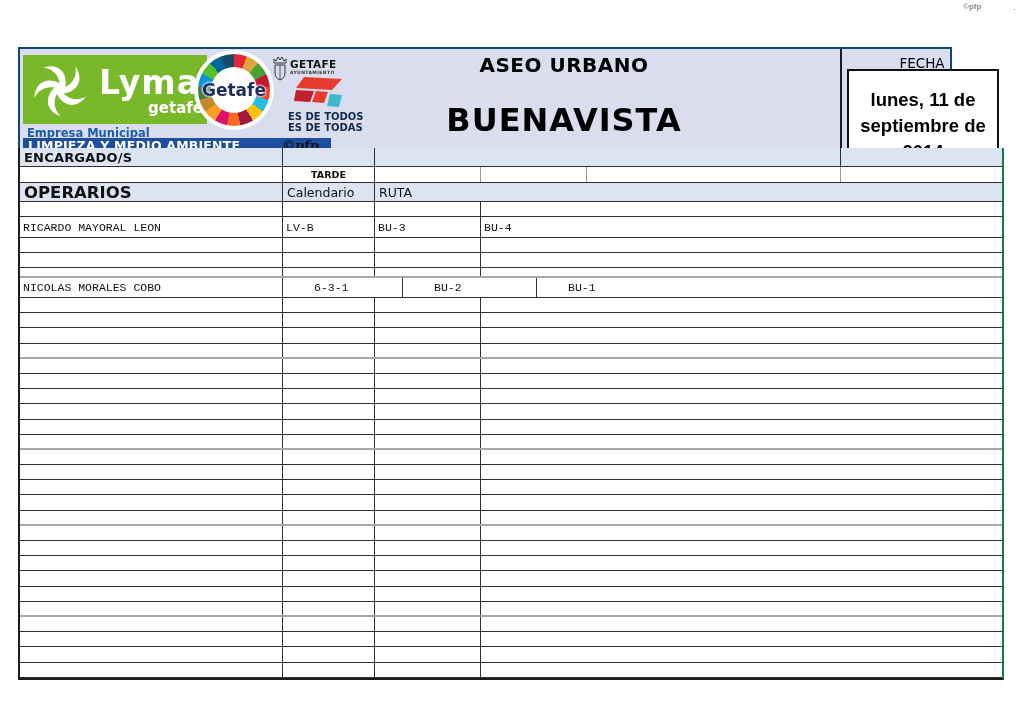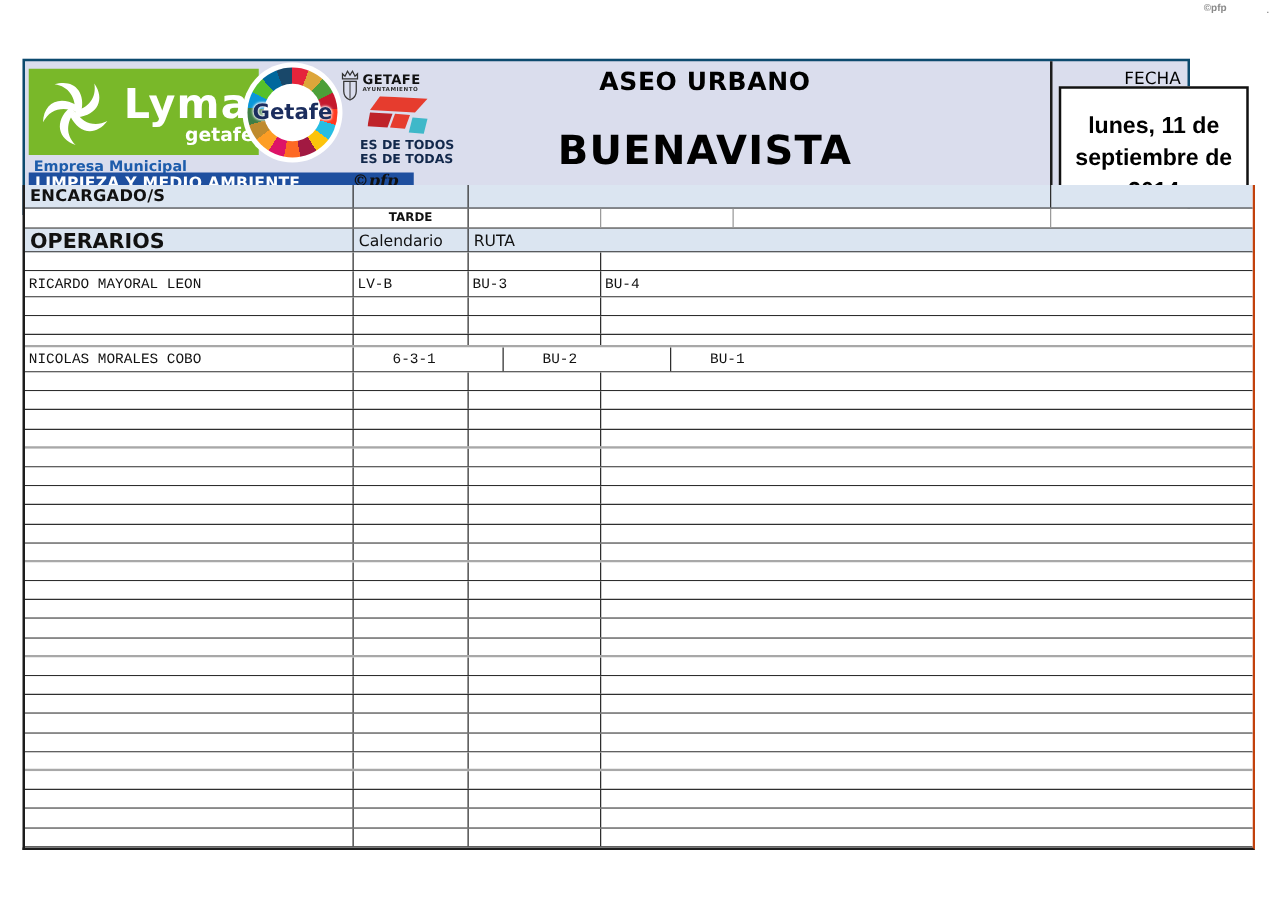--- a/index.html
+++ b/index.html
@@ -60,21 +60,21 @@
   
   .fecha-section { position:absolute; left:820px; top:0; width:162px; height:121px; border-left:2px solid #1c1c1c; }
   .fecha-label { text-align:center; padding-top:6px; font-family:"DejaVu Sans",sans-serif;
                  font-size:13.5px; font-weight:400; color:#000000; }
   .date-box { position:absolute; left:5px; top:20px; width:152px; height:91px; background:#fff;
               border:2px solid #111; text-align:center; padding-top:16px;
               font-size:18.5px; font-weight:bold; line-height:26px; color:#000; }
 
   
   .sheet { position:absolute; left:18px; top:148px; width:986px;
-           border-left:2px solid #1c1c1c; border-right:2px solid #c2410c; border-bottom:2px solid #1c1c1c; }
+           border-left:2px solid #1c1c1c; border-right:2px solid #15803d; border-bottom:2px solid #1c1c1c; }
   .row { display:flex; width:100%; border-bottom:1px solid #2e2e2e; background:#fff; }
   .row.hdr { background:#dbe5f1; }
   .gray-sep { border-bottom:2px solid #a8a8a8; }
   .cell { height:100%; border-right:1px solid #2e2e2e; overflow:hidden; white-space:nowrap;
           display:flex; align-items:center; }
   .cell.last { border-right:none; flex:1; }
   .cell.gray-v { border-right-color:#9a9a9a; }
   .c-w263 { width:263px; } .c-w92 { width:92px; } .c-w106 { width:106px; }
   .c-w466 { width:466px; } .c-w254 { width:254px; }
   .h19 { height:19px; } .h16 { height:16px; } .h15 { height:15px; }

